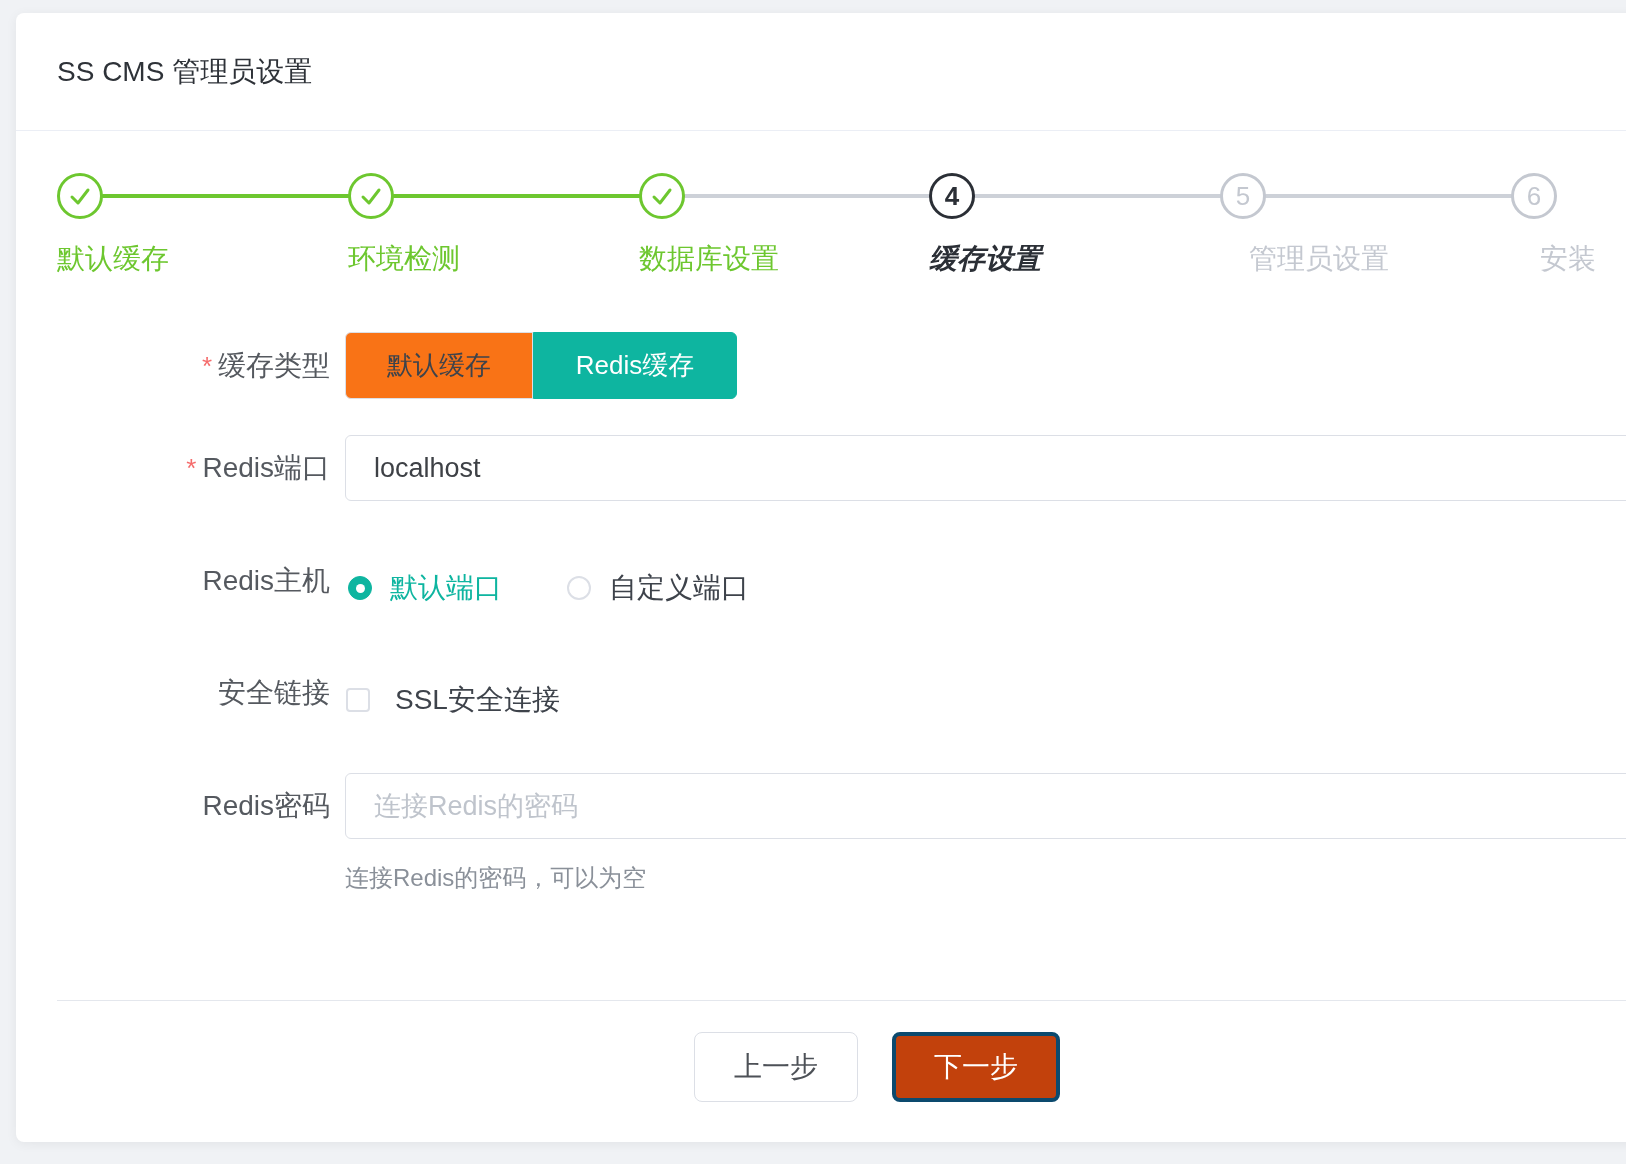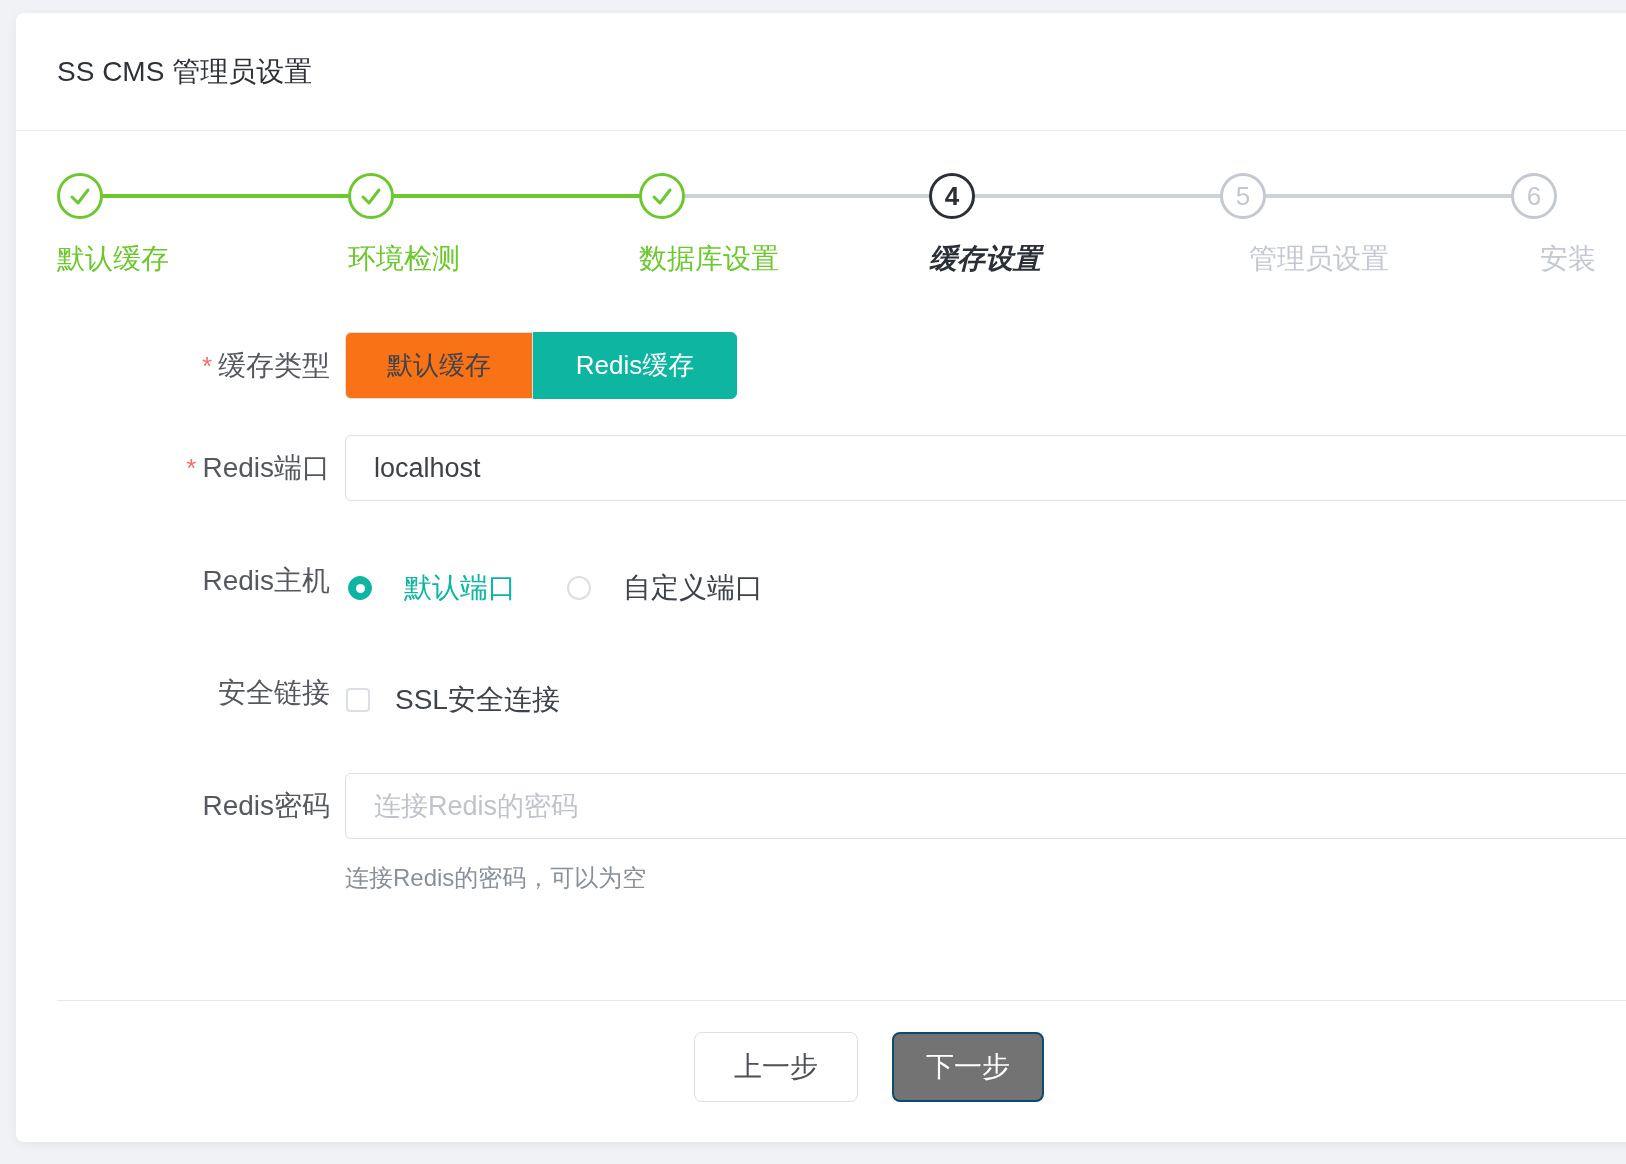--- a/index.html
+++ b/index.html
@@ -74,40 +74,40 @@
   }
   .text-input::placeholder{color:#BFC4CC;}
   .radio-row,.check-row{position:absolute;display:flex;align-items:center;}
   .radio-outer{
     width:24px;height:24px;border-radius:50%;box-sizing:border-box;cursor:pointer;
     display:flex;align-items:center;justify-content:center;
   }
   .radio-outer.on{background:#0EB5A0;border:1px solid #0EB5A0;}
   .radio-dot{width:9px;height:9px;border-radius:50%;background:#fff;}
   .radio-outer.off{background:#fff;border:2px solid #DCDFE6;}
-  .radio-text{font-size:28px;margin-left:32px;cursor:pointer;}
+  .radio-text{font-size:28px;margin-left:18px;cursor:pointer;}
   .radio-text.on{color:#0EB5A0;}
   .radio-text.off{color:#3E434B;}
   .checkbox{
     width:24px;height:24px;border:2px solid #DCDFE6;border-radius:4px;
     box-sizing:border-box;background:#fff;cursor:pointer;
   }
   .check-text{font-size:28px;color:#3E434B;margin-left:25px;cursor:pointer;}
   .helper-text{
     position:absolute;left:329px;top:849px;
     font-size:24px;color:#8A9099;
   }
   .divider{position:absolute;left:41px;top:987px;width:1619px;height:1px;background:#E4E7ED;}
   .btn{
     position:absolute;top:1019px;height:70px;border-radius:8px;
     font-size:28px;display:flex;align-items:center;justify-content:center;
     box-sizing:border-box;cursor:pointer;font-family:"Liberation Sans",sans-serif;
   }
   .btn.prev{left:678px;width:164px;background:#fff;border:1px solid #DCDFE6;color:#4D5157;}
-  .btn.next{left:876px;width:152px;background:#737373;border:2px solid #0c4a6e;color:#fff;}
+  .btn.next{left:876px;width:168px;background:#c2410c;border:4px solid #0c4a6e;color:#fff;}
 </style>
 </head>
 <body>
 
 <div class="card">
 
   <div class="card-header">
     <span>SS CMS 管理员设置</span>
   </div>
 

